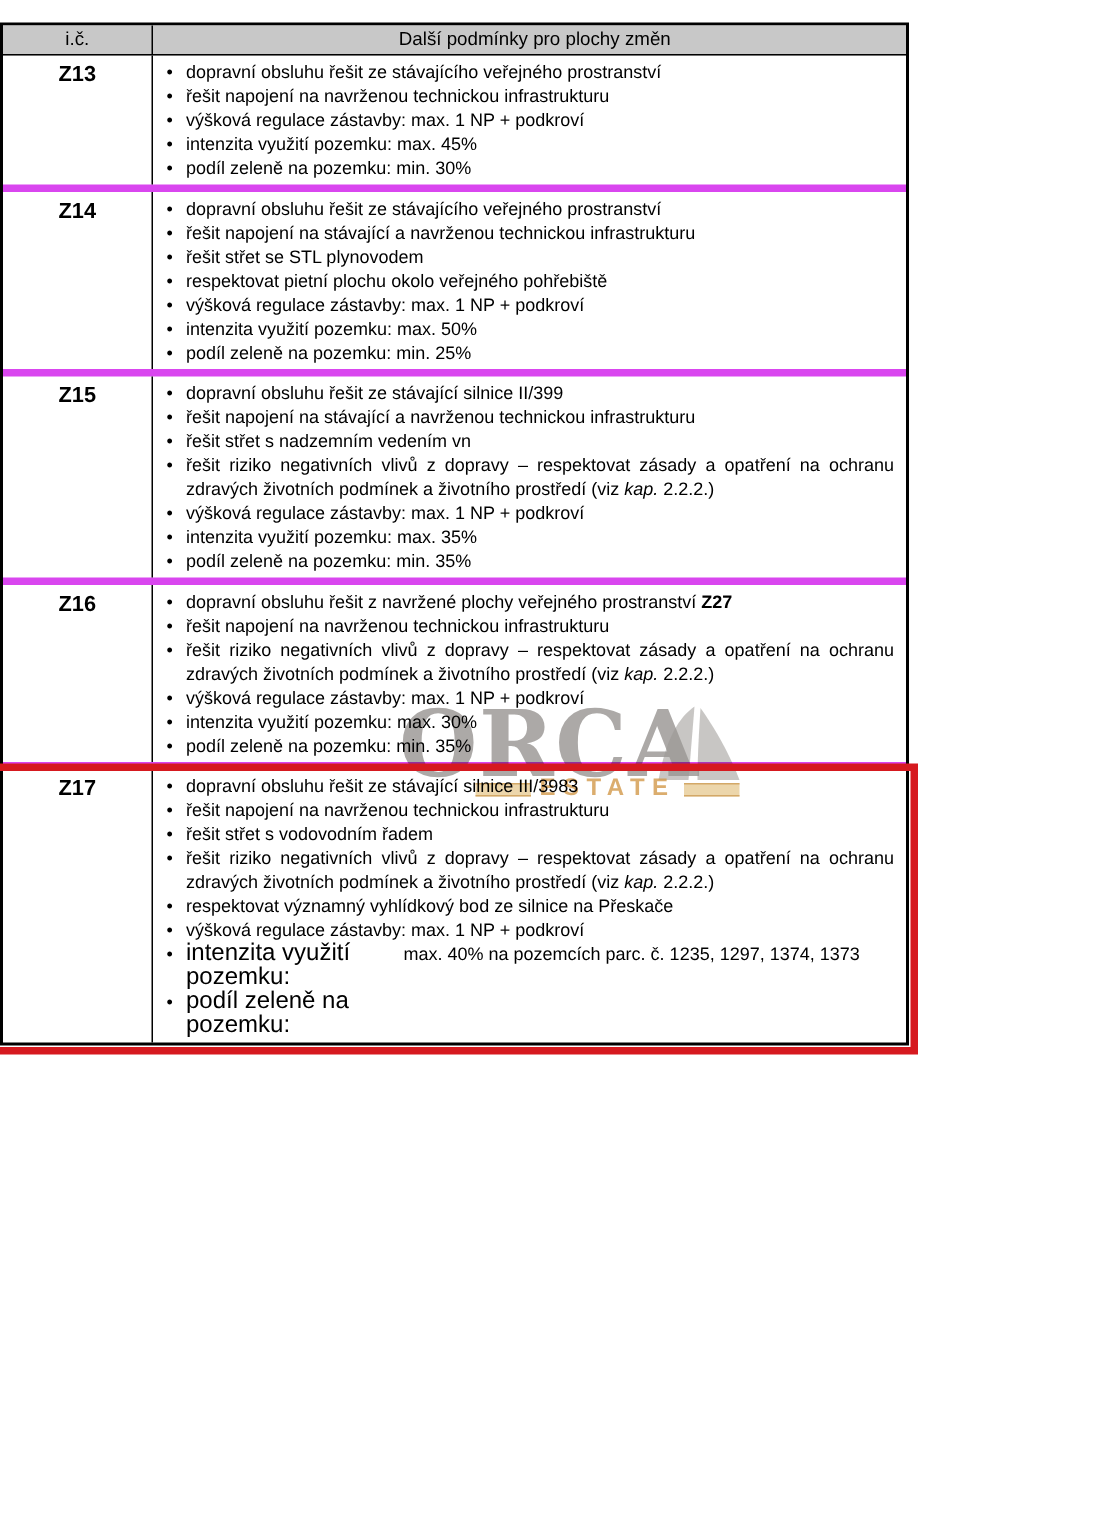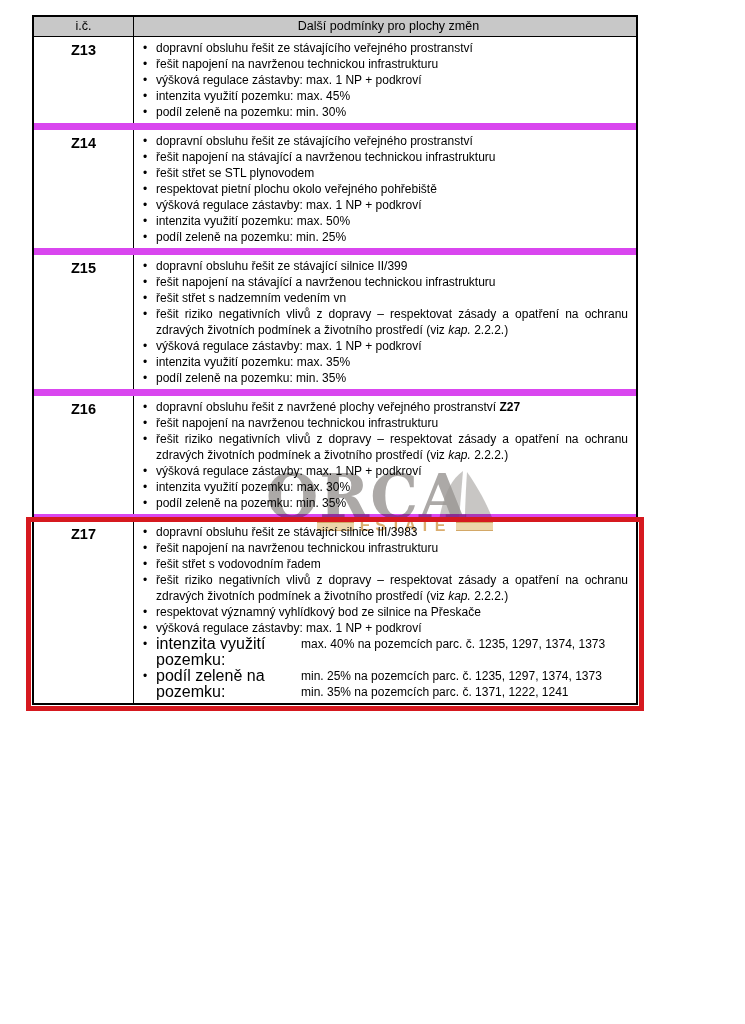--- a/index.html
+++ b/index.html
@@ -7,26 +7,26 @@
   .page {
     position:relative;
     width:745px; height:1024px;
     background:#ffffff;
     font-family:"Liberation Sans", sans-serif;
     overflow:hidden;
   }
 
   
   .ztable {
-    position:absolute; left:32px; top:15px; width:606px;
+    position:absolute; left:0; top:15px; width:606px;
     border:2px solid #000;
     background:transparent;
   }
   .t-header { display:flex; background:#c8c8c8; border-bottom:1px solid #000; }
-  .t-row    { display:flex; border-bottom:7px solid #d946ef; position:relative; }
+  .t-row    { display:flex; border-bottom:5px solid #d946ef; position:relative; }
   .t-row:last-child { border-bottom:none; }
   .cell-id {
     width:100px; flex:0 0 100px;
     border-right:1px solid #000;
     text-align:center;
   }
   .t-header .cell-id { font-size:12.5px; padding:2px 0 3px; font-weight:normal; }
   .t-row  .cell-id { font-weight:bold; font-size:14.5px; padding-top:5px; }
   .cell-cond { flex:1 1 auto; min-width:0; }
   .t-header .cell-cond { font-size:12.5px; padding:2px 0 3px 7px;text-align:center; }
@@ -268,24 +268,20 @@
                       <div>max. 40% na pozemcích parc. č. 1235, 1297, 1374, 1373</div>
                     </div>
                   </div>
                 </div>
               </div>
               <div class="item">
                 <span class="bullet">•</span>
                 <div class="item-text">
                   <div class="kv">
                     <span class="kv-label">podíl zeleně na pozemku:</span>
-                    <div class="kv-vals">
-                      <div>min. 25% na pozemcích parc. č. 1235, 1297, 1374, 1373</div>
-                      <div>min. 35% na pozemcích parc. č. 1371, 1222, 1241</div>
-                    </div>
                   </div>
                 </div>
               </div>
             </div>
           </div>
           <div class="hl-box"></div>
         </div>
       </div>
   </div>
 

